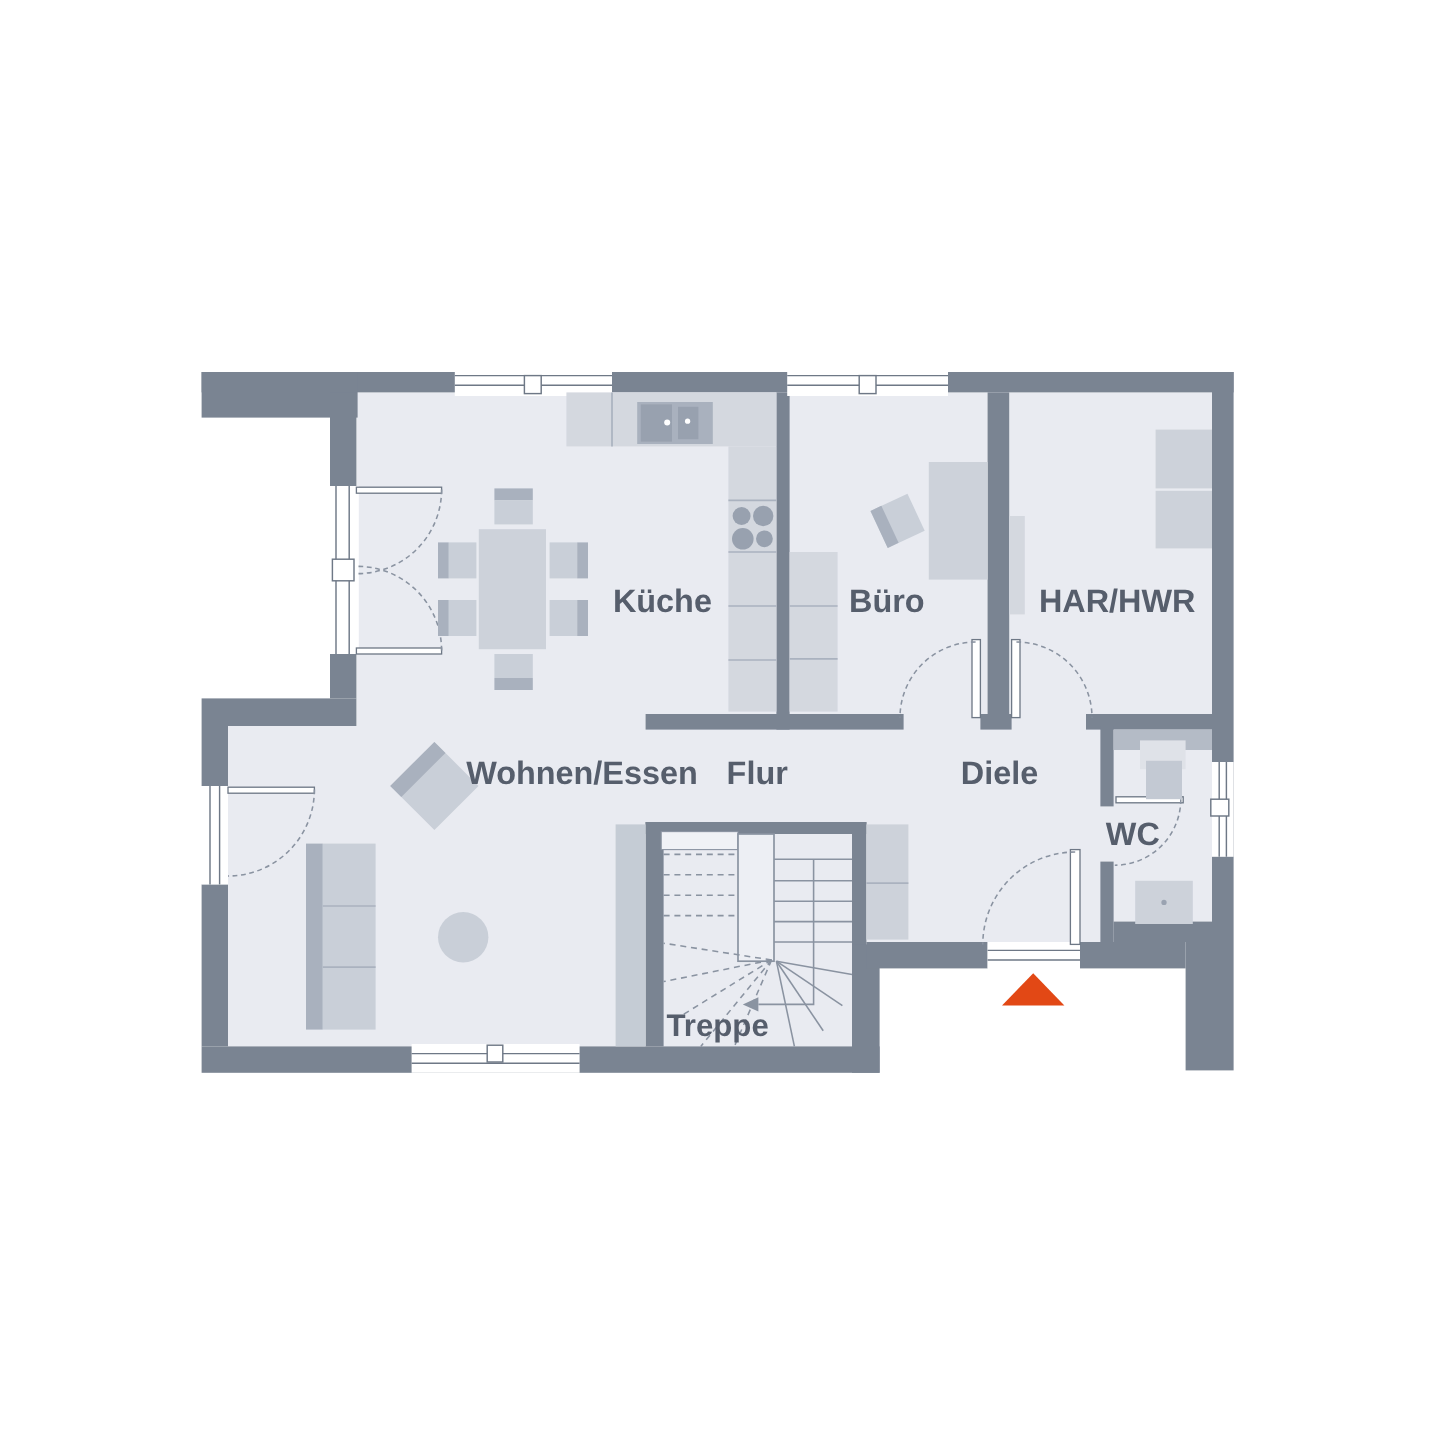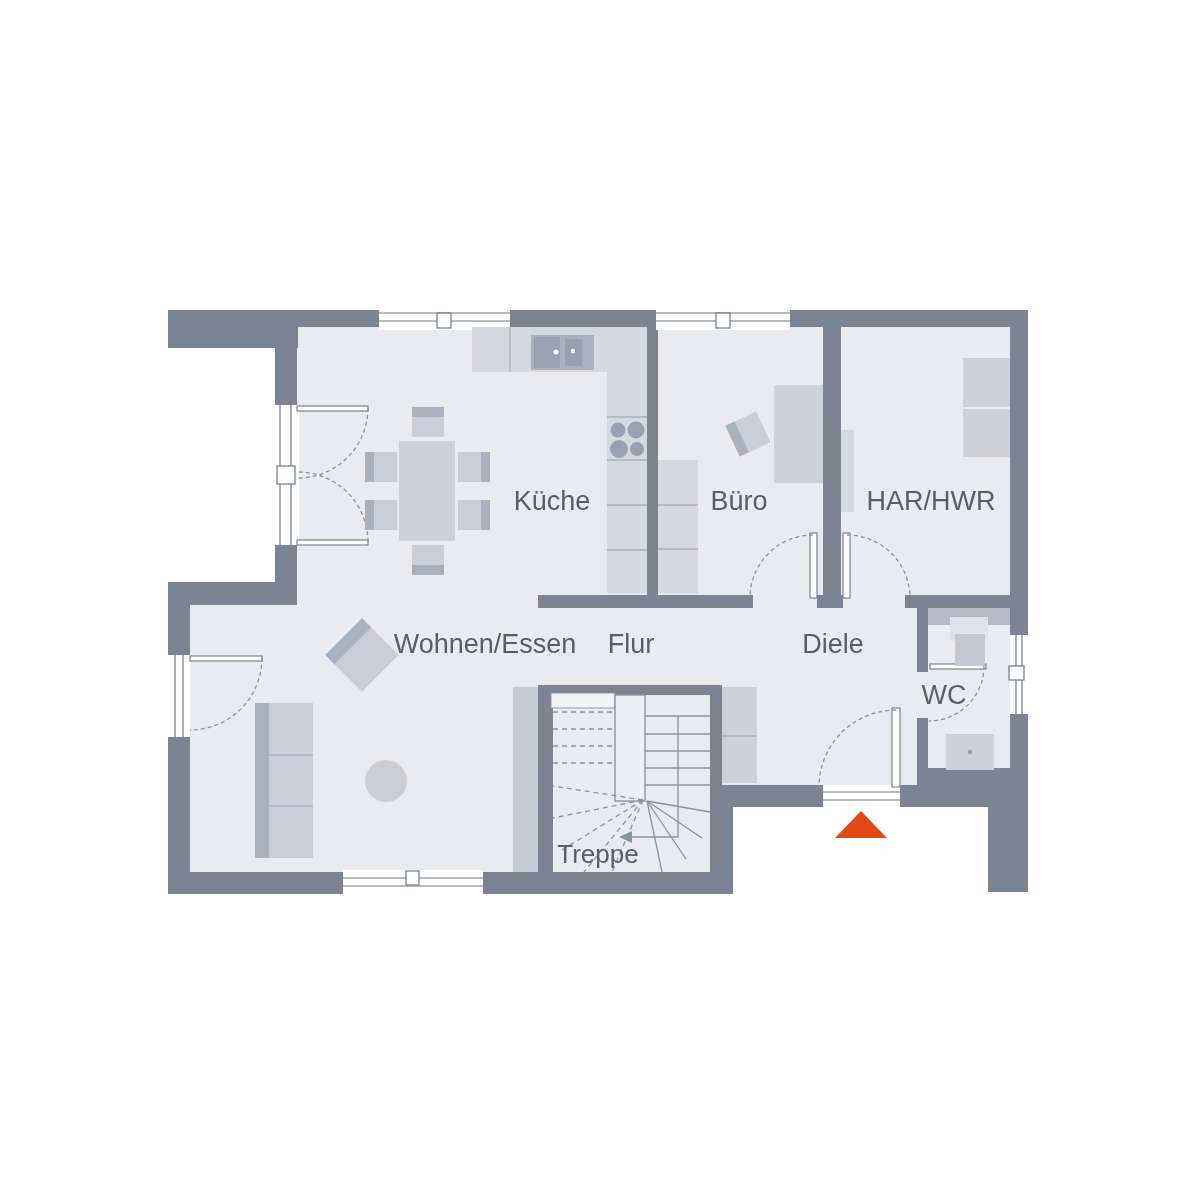--- a/index.html
+++ b/index.html
@@ -1,16 +1,16 @@
 <!DOCTYPE html>
 <html><head>
 <meta charset="utf-8">
 <style>
   html,body{margin:0;padding:0;background:#ffffff;}
-  .stage{position:relative;width:1052px;height:1200px;background:#ffffff;overflow:hidden;}
+  .stage{position:relative;width:1052px;height:1200px;background:#ffffff;overflow:hidden;font-weight:bold;}
   svg{display:block;}
   .wall{fill:#7a8492;}
   .floor{fill:#e9ebf1;}
   .win{fill:#ffffff;}
   .winline{stroke:#6e7886;stroke-width:1.2;}
   .marker{fill:#ffffff;stroke:#6e7886;stroke-width:1.2;}
   .leaf{fill:#ffffff;stroke:#6e7886;stroke-width:1.1;}
   .swing{fill:none;stroke:#8a93a1;stroke-width:1.3;stroke-dasharray:4 3;}
   .furn-l{fill:#cdd2da;}
   .furn-m{fill:#c9cfd8;}

